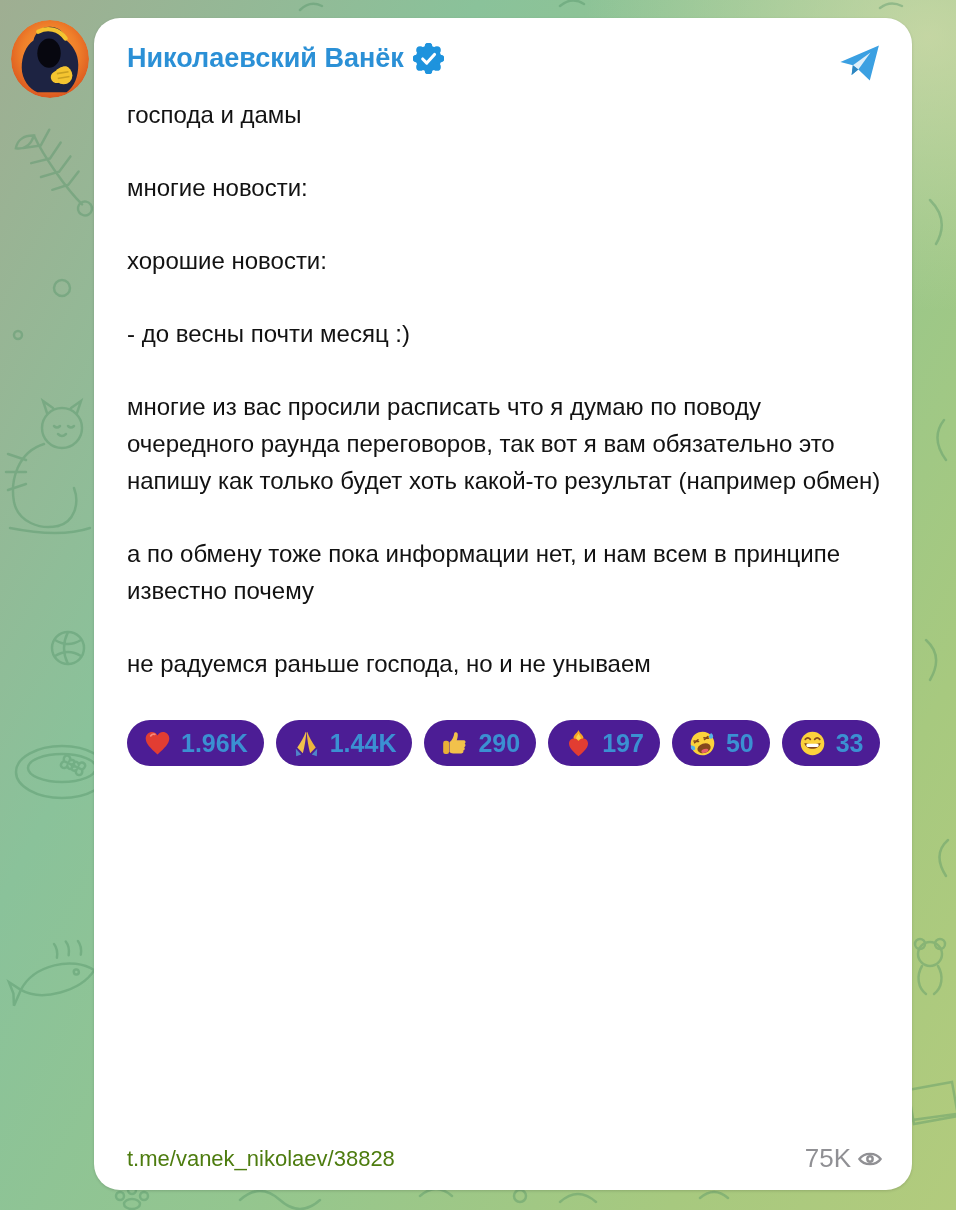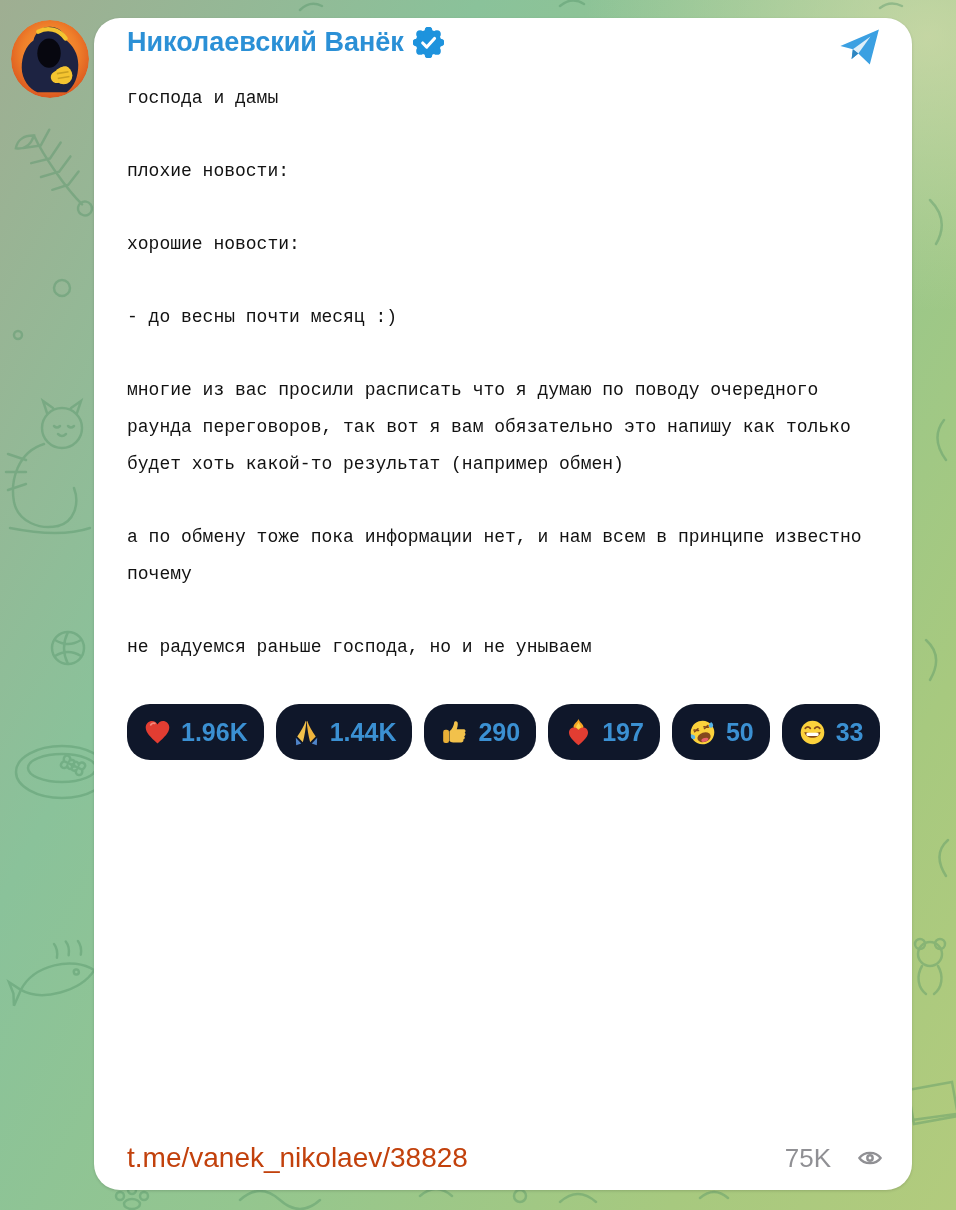--- a/index.html
+++ b/index.html
@@ -13,47 +13,47 @@
   }
   .doodles { position:absolute; inset:0; }
   .avatar {
     position:absolute; left:11px; top:20px; width:78px; height:78px;
     border-radius:50%; overflow:hidden;
   }
   .card {
     position:absolute; left:94px; top:18px; width:818px; height:1172px;
     background:#ffffff; border-radius:26px;
     box-shadow:0 1px 3px rgba(0,0,0,.15);
-    padding:8px 29px 16px 33px;
+    padding:24px 29px 16px 33px;
     display:flex; flex-direction:column; overflow:hidden;
   }
   .card-header { display:flex; align-items:flex-start; justify-content:space-between; margin-bottom:12px; }
   .name-row { display:flex; align-items:center; gap:9px; cursor:pointer; }
   .channel-name { font-size:27px; font-weight:bold; color:#2b90d6; line-height:32px; }
   .verified-badge svg { display:block; }
   .plane svg { display:block; }
   .post-text { flex:0 0 auto; }
   .post-text p {
-    font-size:18px; line-height:37px; color:#121212;
-    margin-bottom:36px; white-space:pre-line; max-width:756px;font-family:Liberation Mono, monospace;
+    font-size:24px; line-height:37px; color:#121212;
+    margin-bottom:36px; white-space:pre-line; max-width:756px;
   }
   .reactions { display:flex; gap:12px; margin-top:2px; flex-wrap:nowrap; }
   .reaction {
     display:inline-flex; align-items:center; gap:9px;
-    height:56px; padding:0 16px; border-radius:23px;
-    background:#0f172a; cursor:pointer; flex:0 0 auto;
+    height:46px; padding:0 16px; border-radius:23px;
+    background:#4c1d95; cursor:pointer; flex:0 0 auto;
   }
   .reaction .emoji svg { display:block; }
   .reaction .count { font-size:25px; font-weight:bold; color:#3b90d2; }
   .footer {
     margin-top:auto; padding-top:14px;
     display:flex; align-items:center; justify-content:space-between;
   }
-  .post-link { font-size:28px; color:#c2410c; text-decoration:none; cursor:pointer;text-align:right; }
-  .meta { display:flex; align-items:center; gap:26px; color:#909094; font-size:26px; }
+  .post-link { font-size:22px; color:#4d7c0f; text-decoration:none; cursor:pointer;text-align:right; }
+  .meta { display:flex; align-items:center; gap:6px; color:#909094; font-size:26px; }
   .meta .eye { display:flex; align-items:center; }
 </style>
 </head>
 <body>
 
 <svg class="doodles" width="956" height="1210" viewBox="0 0 956 1210" fill="none" stroke="#4f9165" stroke-width="2.5" stroke-linecap="round" opacity="0.38">
 
   <g transform="translate(18,120) rotate(-35 40 50)">
     <path d="M40 8 C36 30 36 70 40 92"></path>
     <path d="M40 20 l-16 -8 M40 20 l16 -8 M40 36 l-18 -7 M40 36 l18 -7 M40 52 l-18 -6 M40 52 l18 -6 M40 68 l-16 -5 M40 68 l16 -5"></path>
@@ -164,21 +164,21 @@
       <svg width="46" height="42" viewBox="0 0 32 30">
         <path d="M2 14.2 L29.5 2.5 L23 27.5 L14.8 19.6 L10 23.6 L10.9 16.6 Z" fill="#3ba0e2"></path>
         <path d="M10.9 16.6 L23.5 7.5 L14.8 19.6 Z" fill="#fdfdfd" opacity="0.85"></path>
         <path d="M10.9 16.6 L10 23.6 L14.8 19.6 Z" fill="#2f86c0"></path>
       </svg>
     </div>
   </div>
 
   <div class="post-text">
     <p>господа и дамы</p>
-    <p>плохие новости:</p>
+    <p>многие новости:</p>
     <p>хорошие новости:</p>
     <p>- до весны почти месяц :)</p>
     <p>многие из вас просили расписать что я думаю по поводу очередного раунда переговоров, так вот я вам обязательно это напишу как только будет хоть какой-то результат (например обмен)</p>
     <p>а по обмену тоже пока информации нет, и нам всем в принципе известно почему</p>
     <p>не радуемся раньше господа, но и не унываем</p>
   </div>
 
   <div class="reactions">
 
     <div class="reaction">

